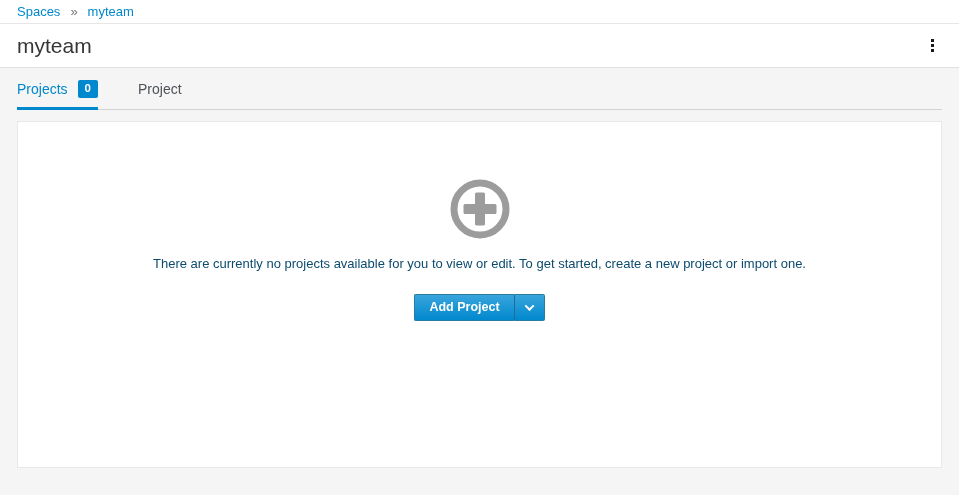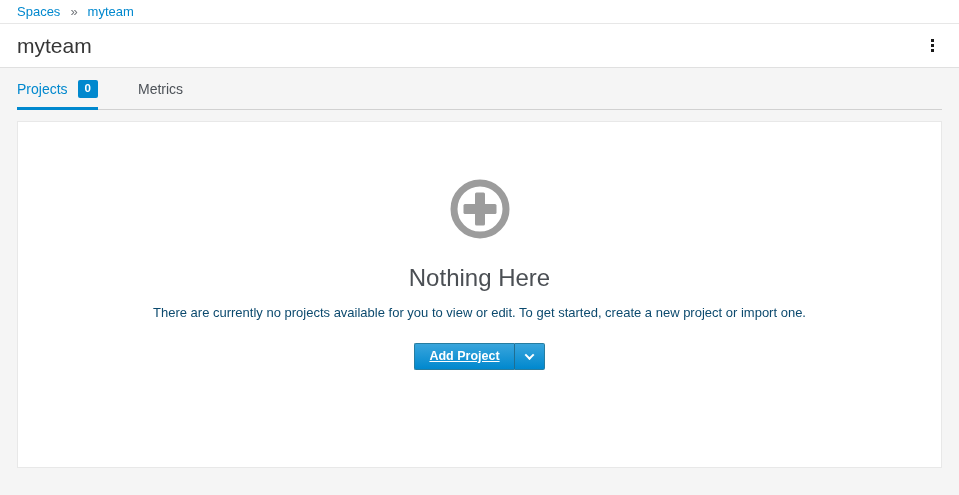--- a/index.html
+++ b/index.html
@@ -96,21 +96,20 @@
 
   
   .primary-row { margin-top: 23px; }
   .split-btn { display: inline-flex; }
   .btn {
     font-family: "Liberation Sans", sans-serif;
     font-size: 12.5px;
     font-weight: 600;
     cursor: pointer;
     line-height: 1.35;
-    text-decoration: underline;
   }
   .btn-primary {
     color: #fff;
     background: linear-gradient(to bottom, #39a5dc 0%, #0088ce 100%);
     border: 1px solid #267da1;
     padding: 4px 14px;
     border-radius: 2px 0 0 2px;
     border-right: none;
   }
   .btn-primary-toggle {
@@ -159,35 +158,34 @@
   </button>
 </header>
 
 <div class="tab-bar">
   <ul class="tabs">
     <li class="tab active">
       <span>Projects</span>
       <span class="badge blue">0</span>
     </li>
     <li class="tab">
-      <span>Metrics</span>
+      <span>Project</span>
     </li>
   </ul>
 </div>
 
 <main class="content-card">
   <div class="empty-state">
 
     <svg class="add-circle-icon" width="60" height="60" viewBox="0 0 60 60" aria-hidden="true">
       <circle cx="30" cy="30" r="26" fill="none" stroke="#9c9c9c" stroke-width="7"></circle>
       <rect x="25" y="13.5" width="10" height="33" rx="1.5" fill="#9c9c9c"></rect>
       <rect x="13.5" y="25" width="33" height="10" rx="1.5" fill="#9c9c9c"></rect>
     </svg>
 
-    <h2 class="empty-title">Nothing Here</h2>
 
     <p class="empty-desc">There are currently no projects available for you to view or edit. To get started, create a new project or import one.</p>
 
     <div class="primary-row">
       <span class="split-btn">
         <button class="btn btn-primary">Add Project</button>
         <button class="btn btn-primary-toggle" aria-label="add project options">
           <span class="chevron-down"></span>
         </button>
       </span>

